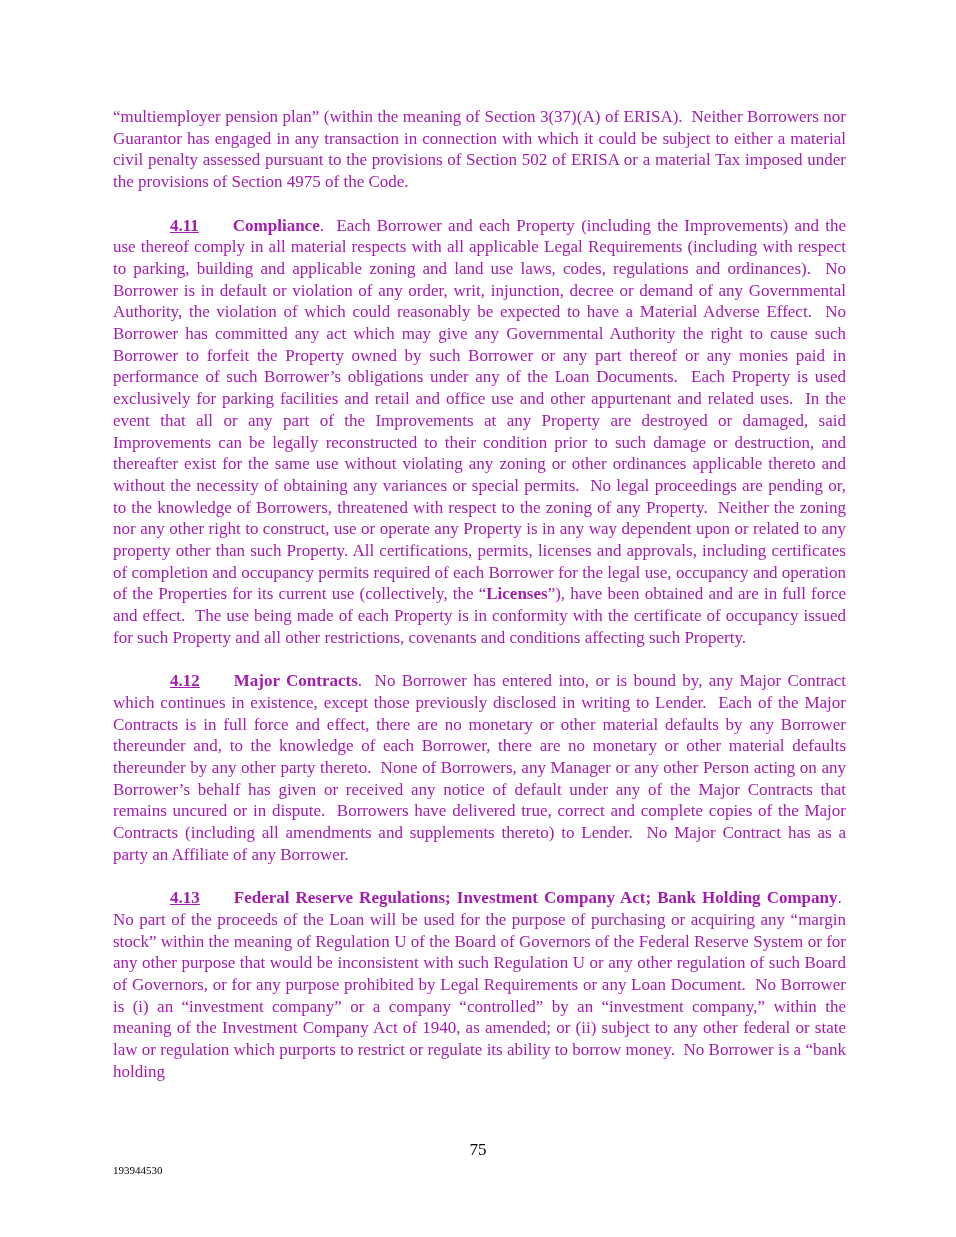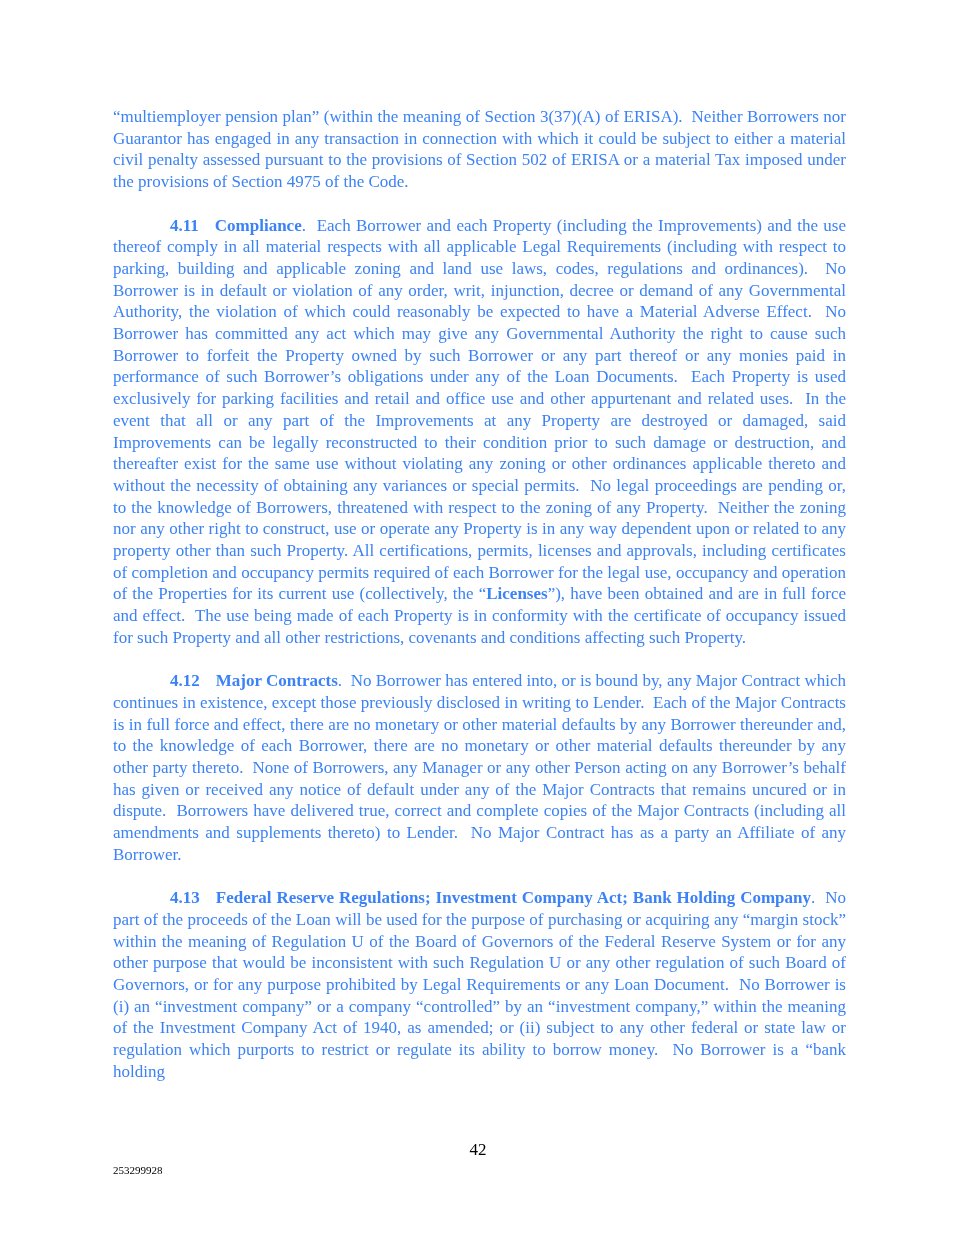--- a/index.html
+++ b/index.html
@@ -20,29 +20,29 @@
     position: absolute;
     left: 113px;
     top: 106px;
     width: 733px;
   }
   .para {
     margin: 0 0 21.7px 0;
     font-size: 17px;
     line-height: 21.7px;
     text-align: justify;
-    color: #3b82f6;
+    color: #a21caf;
   }
   .para.sect {
     text-indent: 57px;
   }
   .run.b { font-weight: bold; }
   .run.i { }
   .run.u { }
-  .run.secnum { margin-right: 16px; }
+  .run.secnum { margin-right: 34px; text-decoration: underline; }
   .footer-page-number {
     position: absolute;
     top: 1139px;
     left: 0;
     width: 100%;
     text-align: center;
     font-size: 17px;
     line-height: 21px;
   }
   .footer-doc-number {
@@ -56,15 +56,15 @@
 </head>
 <body>
 
 <div class="page">
   <div class="content">
     <p class="para"><span class="run">“multiemployer pension plan” (within the meaning of Section 3(37)(A) of ERISA).&nbsp; Neither Borrowers nor Guarantor has engaged in any transaction in connection with which it could be subject to either a material civil penalty assessed pursuant to the provisions of Section 502 of ERISA or a material Tax imposed under the provisions of Section 4975 of the Code.</span></p>
     <p class="para sect"><span class="run b secnum">4.11</span><span class="run b u">Compliance</span><span class="run">.&nbsp; Each Borrower and each Property (including the Improvements) and the use thereof comply in all material respects with all applicable Legal Requirements (including with respect to parking, building and applicable zoning and land use laws, codes, regulations and ordinances).&nbsp; No Borrower is in default or violation of any order, writ, injunction, decree or demand of any Governmental Authority, the violation of which could reasonably be expected to have a Material Adverse Effect.&nbsp; No Borrower has committed any act which may give any Governmental Authority the right to cause such Borrower to forfeit the Property owned by such Borrower or any part thereof or any monies paid in performance of such Borrower’s obligations under any of the Loan Documents.&nbsp; Each Property is used exclusively for parking facilities and retail and office use and other appurtenant and related uses.&nbsp; In the event that all or any part of the Improvements at any Property are destroyed or damaged, said Improvements can be legally reconstructed to their condition prior to such damage or destruction, and thereafter exist for the same use without violating any zoning or other ordinances applicable thereto and without the necessity of obtaining any variances or special permits.&nbsp; No legal proceedings are pending or, to the knowledge of Borrowers, threatened with respect to the zoning of any Property.&nbsp; Neither the zoning nor any other right to construct, use or operate any Property is in any way dependent upon or related to any property other than such Property. All certifications, permits, licenses and approvals, including certificates of completion and occupancy permits required of each Borrower for the legal use, occupancy and operation of the Properties for its current use (collectively, the “</span><span class="run b i">Licenses</span><span class="run">”), have been obtained and are in full force and effect.&nbsp; The use being made of each Property is in conformity with the certificate of occupancy issued for such Property and all other restrictions, covenants and conditions affecting such Property.</span></p>
     <p class="para sect"><span class="run b secnum">4.12</span><span class="run b u">Major Contracts</span><span class="run">.&nbsp; No Borrower has entered into, or is bound by, any Major Contract which continues in existence, except those previously disclosed in writing to Lender.&nbsp; Each of the Major Contracts is in full force and effect, there are no monetary or other material defaults by any Borrower thereunder and, to the knowledge of each Borrower, there are no monetary or other material defaults thereunder by any other party thereto.&nbsp; None of Borrowers, any Manager or any other Person acting on any Borrower’s behalf has given or received any notice of default under any of the Major Contracts that remains uncured or in dispute.&nbsp; Borrowers have delivered true, correct and complete copies of the Major Contracts (including all amendments and supplements thereto) to Lender.&nbsp; No Major Contract has as a party an Affiliate of any Borrower.</span></p>
     <p class="para sect"><span class="run b secnum">4.13</span><span class="run b u">Federal Reserve Regulations; Investment Company Act; Bank Holding Company</span><span class="run">.&nbsp; No part of the proceeds of the Loan will be used for the purpose of purchasing or acquiring any “margin stock” within the meaning of Regulation U of the Board of Governors of the Federal Reserve System or for any other purpose that would be inconsistent with such Regulation U or any other regulation of such Board of Governors, or for any purpose prohibited by Legal Requirements or any Loan Document.&nbsp; No Borrower is (i) an “investment company” or a company “controlled” by an “investment company,” within the meaning of the Investment Company Act of 1940, as amended; or (ii) subject to any other federal or state law or regulation which purports to restrict or regulate its ability to borrow money.&nbsp; No Borrower is a “bank holding</span></p>
   </div>
-  <div class="footer-page-number">42</div>
-  <div class="footer-doc-number">253299928</div>
+  <div class="footer-page-number">75</div>
+  <div class="footer-doc-number">193944530</div>
 </div>
 
 </body></html>

